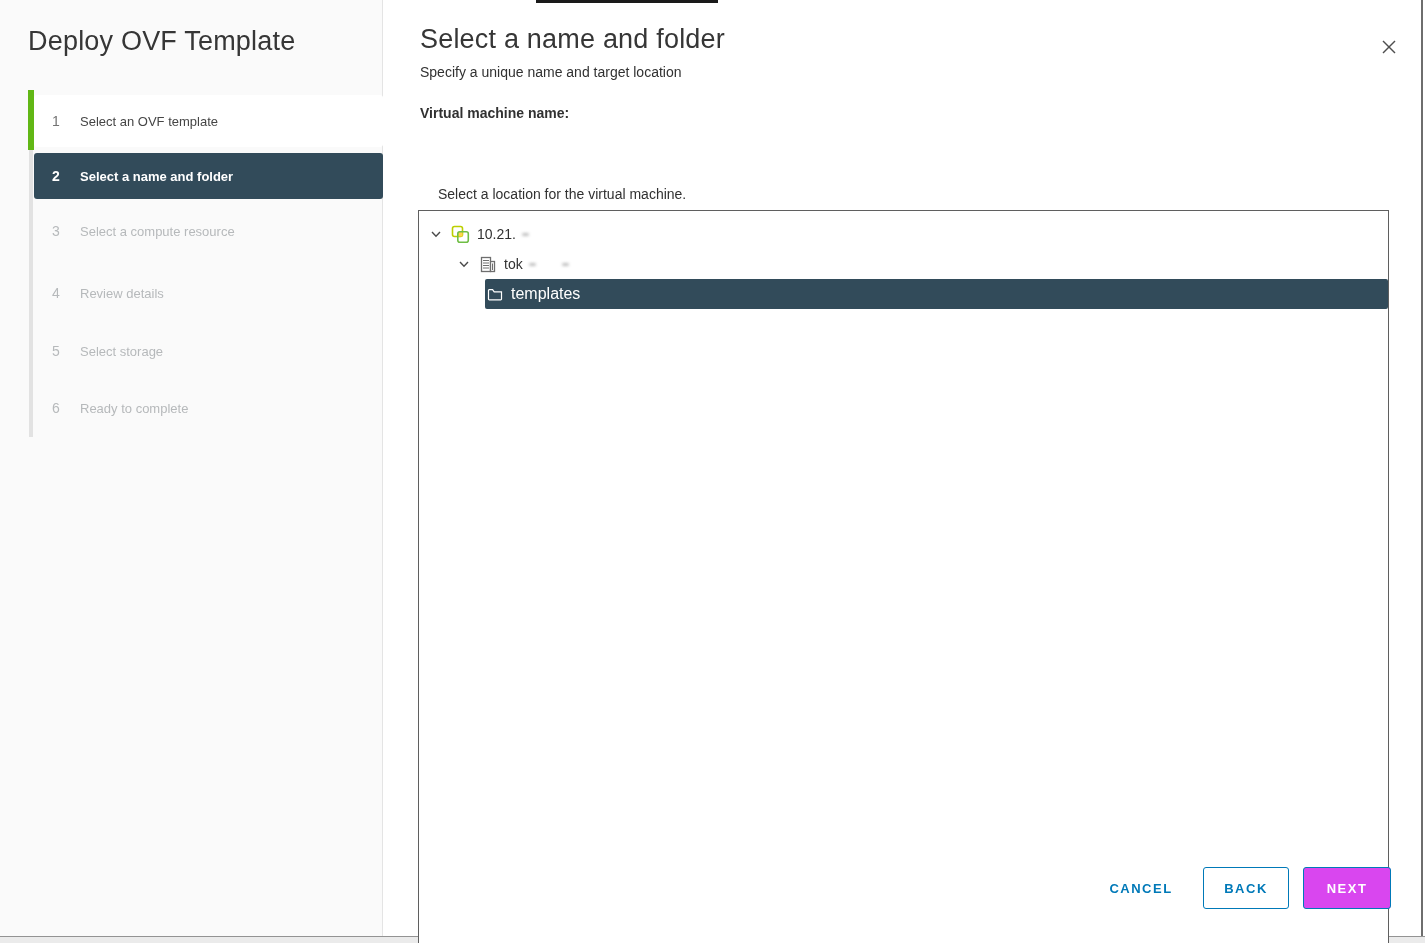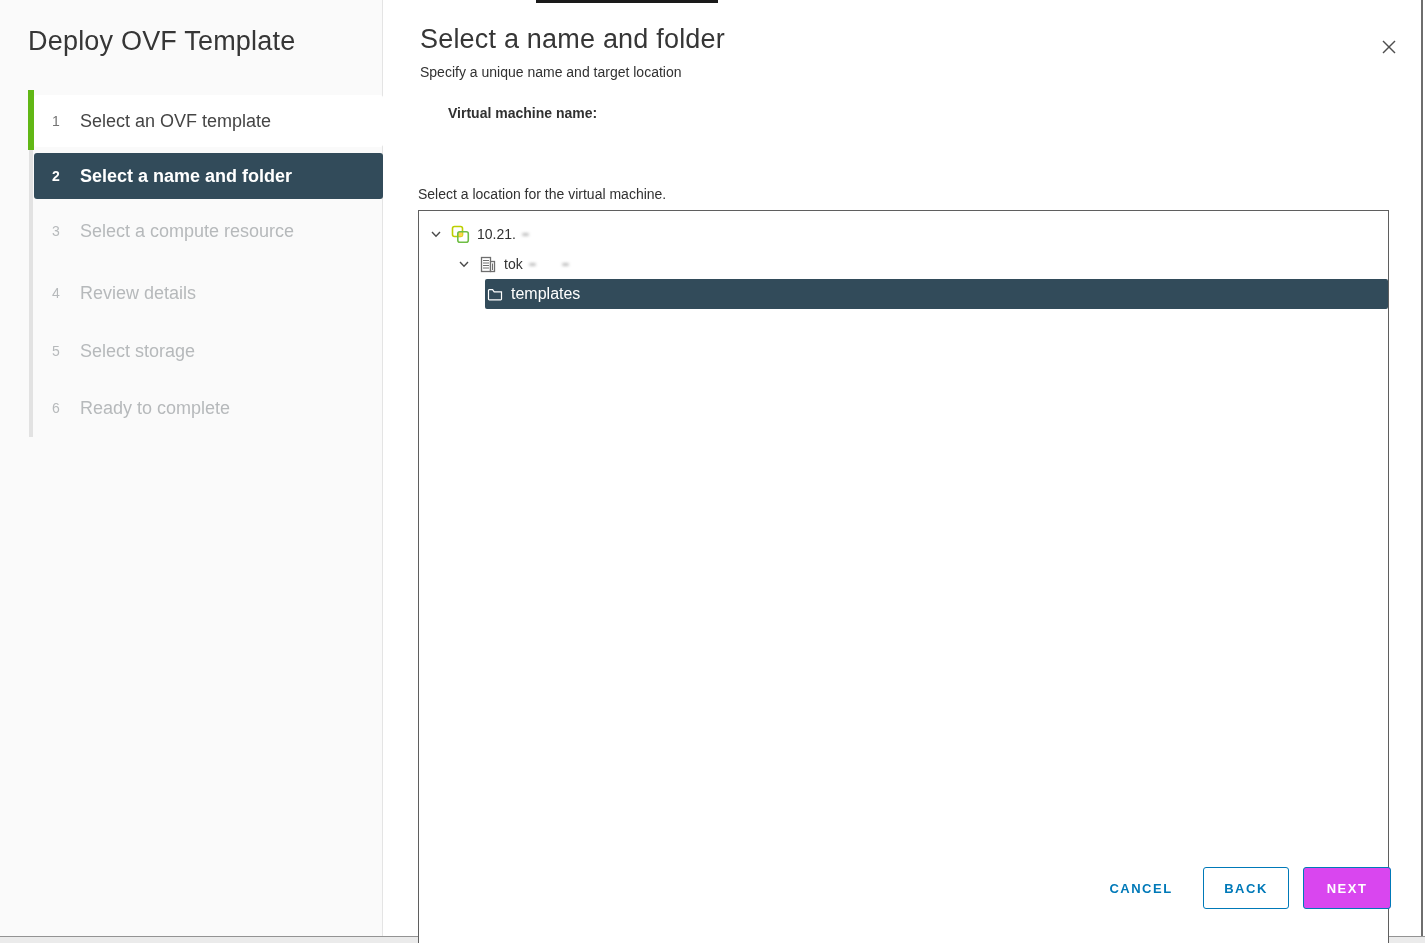--- a/index.html
+++ b/index.html
@@ -13,37 +13,37 @@
   .right-edge { left:1421px; top:0; width:2px; height:936px; background:#6e6e6e; }
   .bottom-bar { left:0; top:936px; width:1425px; height:7px; background:#ebebeb; border-top:1px solid #939393; }
 
   
   .sidebar { left:0; top:0; width:383px; height:936px; background:#fafafa; border-right:1px solid #e4e4e4; }
   .wizard-title { left:28px; top:26px; font-size:27px; font-weight:400; color:#363636; letter-spacing:.2px; }
   .track { left:29px; top:93px; width:4px; height:344px; background:#e2e2e2; }
   .track-green { left:28px; top:90px; width:6px; height:60px; background:#61b715; }
   .step { left:34px; width:349px; display:flex; align-items:center; padding-left:18px; cursor:default; }
   .step .num { width:20px; font-size:14px; color:#737373; flex:0 0 auto; }
-  .step .lbl { font-size:18px; color:#454545; margin-left:8px; white-space:nowrap;text-align:center; }
+  .step .lbl { font-size:13px; color:#454545; margin-left:8px; white-space:nowrap;text-align:center; }
   .step.s-done { background:#ffffff; border-radius:3px; }
   .step.s-active { background:#324b5a; border-radius:3px; }
   .step.s-active .num, .step.s-active .lbl { color:#ffffff; font-weight:700; }
   .step.s-disabled .num, .step.s-disabled .lbl { color:#b6b9bb; }
 
   
   .page-title { left:420px; top:24px; font-size:27px; font-weight:400; color:#363636; letter-spacing:.2px; }
   .close-btn { left:1375px; top:33px; width:28px; height:28px; background:none; border:none; cursor:pointer;
     display:flex; align-items:center; justify-content:center; }
   .subtitle { left:420px; top:64px; font-size:14px; color:#313131; }
-  .field-label { left:420px; top:105px; font-size:14px; font-weight:700; color:#313131;margin-left:28px; }
+  .field-label { left:420px; top:105px; font-size:14px; font-weight:700; color:#313131; }
   .vm-input { left:667px; top:99px; width:421px; height:30px; border:none; border-bottom:1px solid #979797;
     background:transparent; font-family:inherit; font-size:14px; color:#5a5a5a; padding:0 0 2px 8px; outline:none; }
 
   
-  .location-label { left:418px; top:186px; font-size:14px; color:#313131; }
+  .location-label { left:438px; top:186px; font-size:14px; color:#313131; }
   .treebox { left:418px; top:210px; width:971px; height:772px; border:1px solid #5f5f5f; background:#fff; padding-top:8px; }
   .trow { height:30px; display:flex; align-items:center; font-size:14px; color:#313131; cursor:pointer; }
   .trow .chev { width:14px; height:14px; margin-right:8px; flex:0 0 auto; display:flex; align-items:center; justify-content:center; }
   .trow .ticon { margin-right:7px; flex:0 0 auto; display:flex; align-items:center; }
   .trow.lv1 { padding-left:10px; }
   .trow.lv2 { padding-left:38px; }
   .trow-selected { margin-left:66px; width:calc(100% - 66px); background:#324b5a; color:#ffffff; border-radius:2px;
     display:flex; align-items:center; height:30px; padding-left:2px; cursor:pointer; }
   .trow-selected .ticon { margin-right:8px; display:flex; align-items:center; }
   .blur-mark { display:inline-block; width:7px; height:3px; background:#8a8a8a; border-radius:2px;

